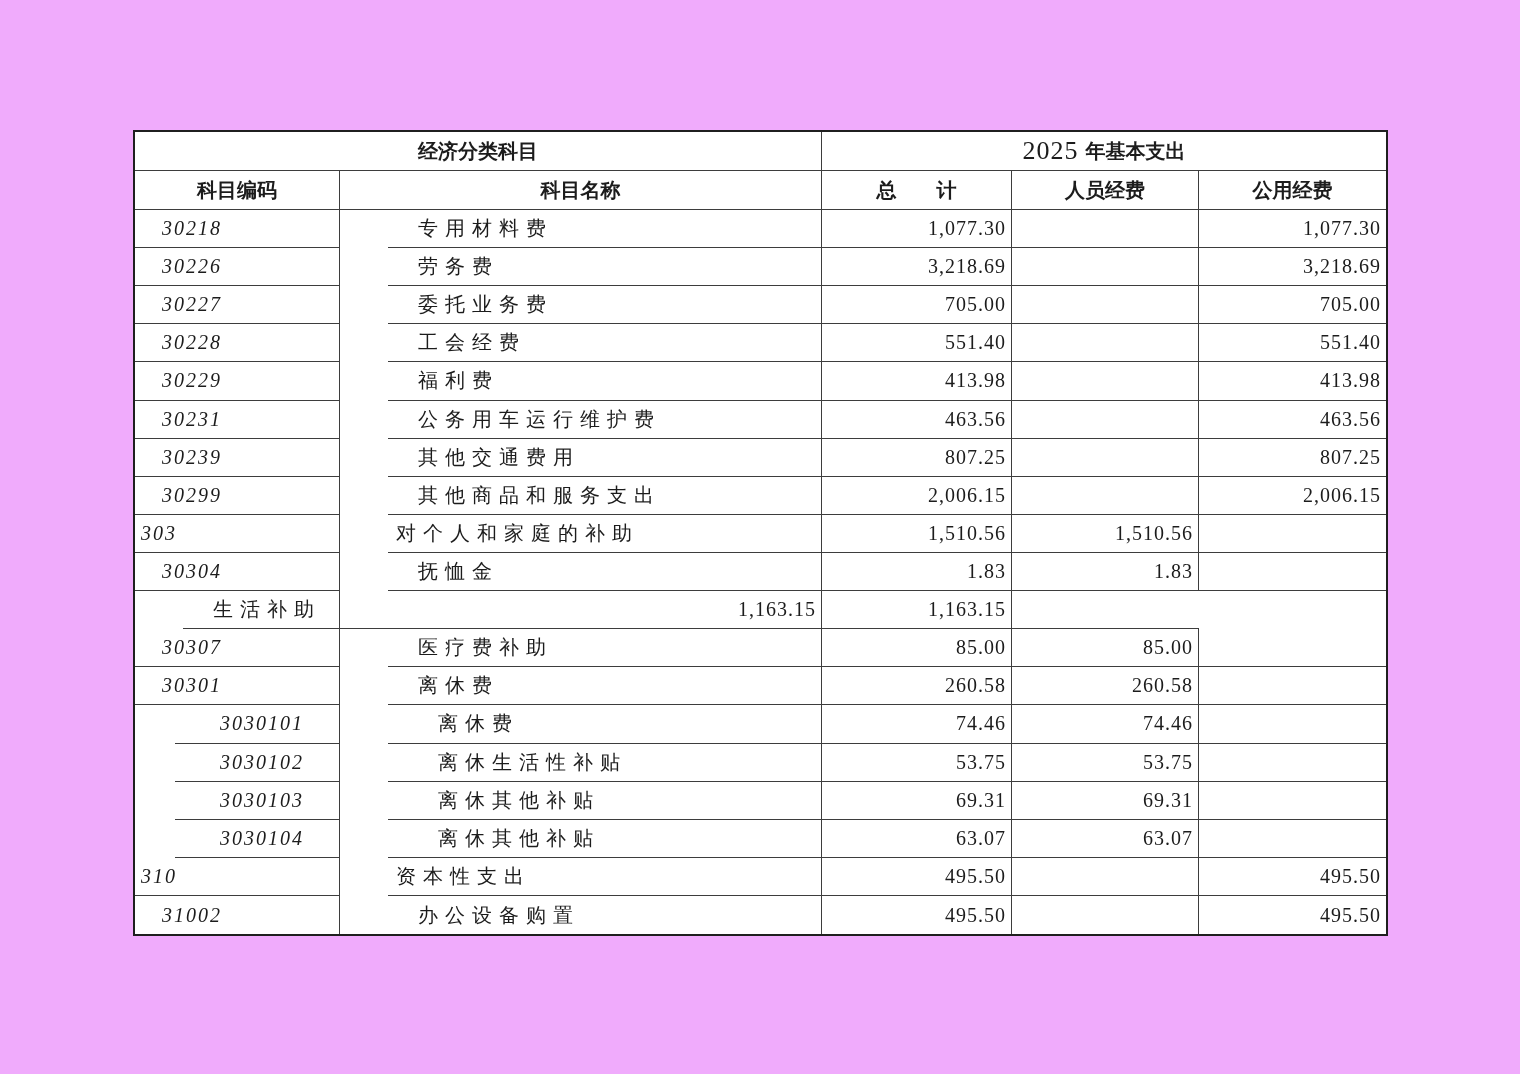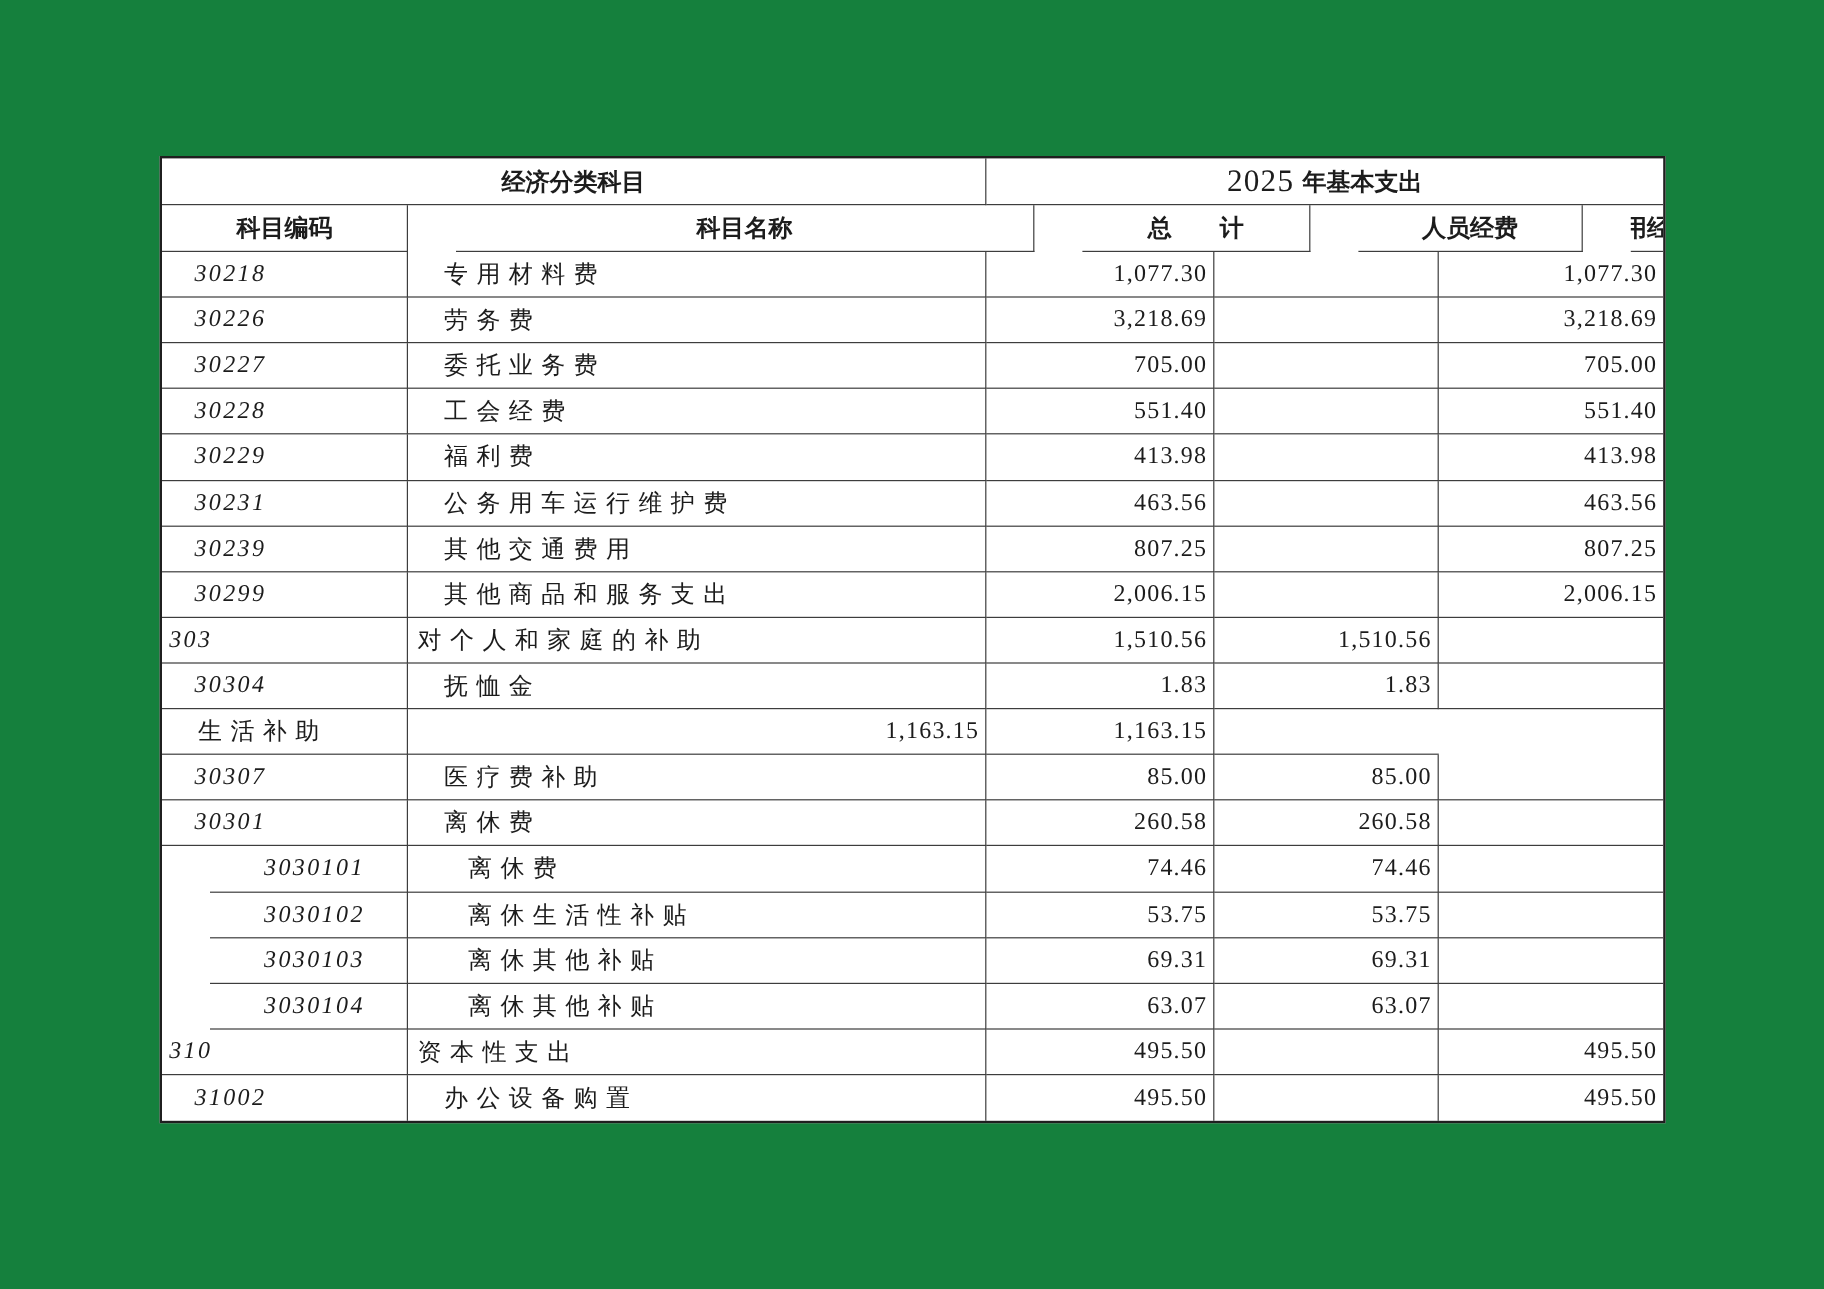--- a/index.html
+++ b/index.html
@@ -7,21 +7,21 @@
     padding: 0;
     background: #ffffff;
     width: 1520px;
     height: 1074px;
     overflow: hidden;
   }
   .page {
     position: relative;
     width: 1520px;
     height: 1074px;
-    background: #15803d;
+    background: #f0abfc;
   }
   .budget-table {
     position: absolute;
     left: 133px;
     top: 130px;
     width: 1255px;
     height: 806px;
     border: 2px solid #1f1f1f;
     box-sizing: border-box;
     background: #ffffff;
@@ -29,21 +29,20 @@
   }
   .hrow1 {
     display: grid;
     grid-template-columns: 687px 1fr;
     height: 39px;
   }
   .hrow2 {
     display: grid;
     grid-template-columns: 205px 482px 190px 187px 1fr;
     height: 39px;
-    gap: 40px;
   }
   .tbody {
     display: flex;
     flex-direction: column;
     height: 724px;
   }
   .trow {
     flex: 1;
     display: grid;
     grid-template-columns: 205px 482px 190px 187px 1fr;
@@ -75,20 +74,21 @@
   .code {
     font-family: "Liberation Serif", serif;
     font-size: 20px;
     letter-spacing: 2px;
     font-style: italic;
   }
   .name {
     font-family: Liberation Serif, serif;
     font-size: 20px;
     letter-spacing: 7px;
+    margin-left: 48px;
   }
   .num {
     font-family: "Liberation Serif", serif;
     font-size: 20px;
     letter-spacing: 1px;
     justify-content: flex-end;
     padding-right: 5px;
   }
   .level-1 .code { padding-left: 6px; }
   .level-1 .name { padding-left: 8px; }

